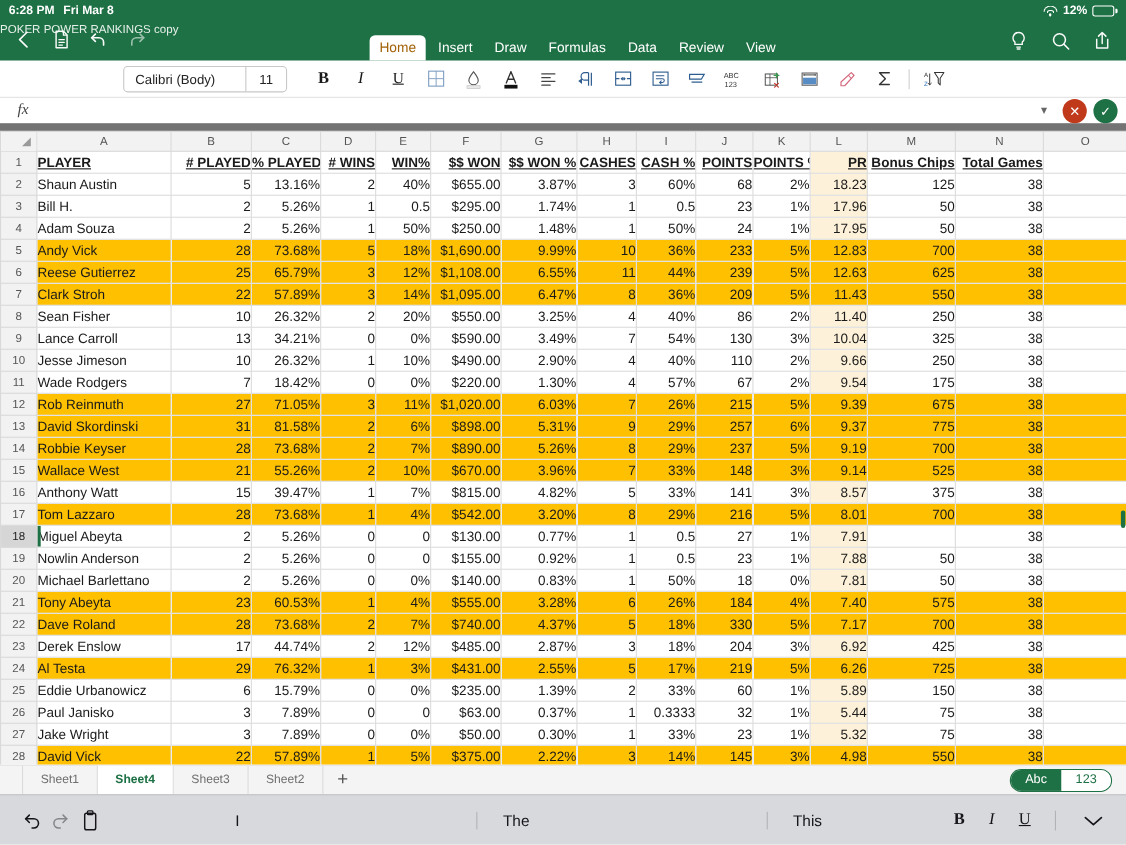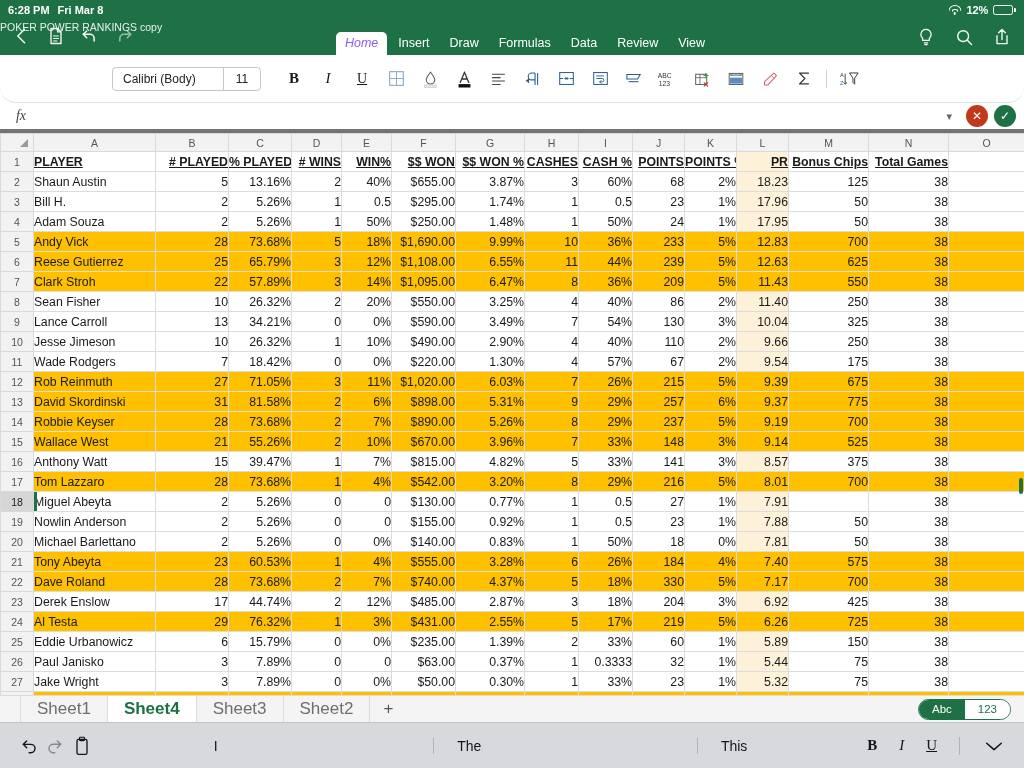--- a/index.html
+++ b/index.html
@@ -44,45 +44,45 @@
     position: absolute; top: 1px; left: 0; right: 0; text-align: left;
     font-size: 10.5px; color: #e6f0ea; pointer-events: none;
   }
   .rb-left { display: flex; align-items: center; gap: 14px; padding: 0 12px 9px 12px; }
   .rb-ico { width: 20px; height: 20px; display: block; opacity: .97; cursor: pointer; }
   .tabs { display: flex; align-items: flex-end; margin: 0 auto; gap: 2px; }
   .tab {
     font-size: 12.5px; color: #ffffff; padding: 4px 9px 5px 9px;
     border-radius: 5px 5px 0 0; cursor: pointer; white-space: nowrap;
   }
-  .tab.active { background: #ffffff; color: #8b5cf6; font-weight: normal; font-style: italic; }
+  .tab.active { background: #ffffff; color: #a16207; font-weight: normal; }
   .rb-right { display: flex; align-items: center; gap: 18px; padding: 0 12px 8px 12px; }
 
   
   .fmtbar {
-    height: 48px; background: #ffffff; border-bottom: 1px solid #e0e0e0;
-    display: flex; align-items: center; flex: none; padding-left: 112px; gap: 0; border-radius: 16px;
+    height: 34px; background: #ffffff; border-bottom: 1px solid #e0e0e0;
+    display: flex; align-items: center; flex: none; padding-left: 112px; gap: 0;
   }
   .fontbox {
     display: flex; align-items: center; border: 1px solid #c8c8c8; border-radius: 4px;
     height: 24px; overflow: hidden; margin-right: 16px;
   }
   .fontname { font-size: 12px; color: #222; padding: 0 10px; min-width: 110px; }
   .fontdiv { width: 1px; height: 24px; background: #c8c8c8; }
   .fontsize { font-size: 12px; color: #222; padding: 0 8px; min-width: 36px; text-align: center; }
   .tb { width: 34px; height: 30px; display: flex; align-items: center; justify-content: center; cursor: pointer; }
   .tb svg { display: block; }
   .tb-lbl { font-weight: bold; font-size: 15px; color: #1a1a1a; font-family: "Liberation Serif", serif; }
   .tb-lbl.it { font-style: italic; font-weight: normal; font-size: 15px; }
   .tb-lbl.un { font-weight: normal; font-size: 14px; text-decoration: underline; }
   .vsep { width: 1px; height: 18px; background: #d0d0d0; margin: 0 5px; }
 
   
   .fxbar {
-    height: 30px; background: #fff; border-bottom: 4px solid #737373;
+    height: 30px; background: #fff; border-bottom: 7px solid #737373;
     display: flex; align-items: center; flex: none; padding: 0 8px; gap: 6px;
   }
   .fx-sym { font-family: "Liberation Serif", serif; font-style: italic; font-size: 14px; color: #444; width: 26px; text-align: center; }
   .fx-input { flex: 1; height: 22px; border: none; outline: none; font-size: 12px; color: #222; background: transparent; }
   .fx-chev { color: #666; font-size: 11px; padding: 0 8px; cursor: pointer; }
   .rnd { width: 22px; height: 22px; border-radius: 50%; display: flex; align-items: center; justify-content: center; color: #fff; font-size: 12px; cursor: pointer; }
   .rnd.x { background: #C0391B; }
   .rnd.ok { background: #1E7145; }
 
   
@@ -124,21 +124,21 @@
   .scrollnub {
     position: absolute; right: 1px; width: 4px; height: 16px; border-radius: 2px; background: #1E7145;
   }
 
   
   .sheetbar {
     height: 27px; background: #f4f4f4; border-top: 1px solid #dcdcdc;
     display: flex; align-items: stretch; flex: none; padding-left: 20px;
   }
   .stab {
-    display: flex; align-items: center; padding: 0 16px; font-size: 17px; color: #6e6e6e;
+    display: flex; align-items: center; padding: 0 16px; font-size: 11px; color: #6e6e6e;
     border-right: 1px solid #dcdcdc; cursor: pointer;
   }
   .stab:first-child { border-left: 1px solid #dcdcdc; }
   .stab.active { background: #ffffff; color: #1E7145; font-weight: bold; }
   .stab.plus { font-size: 17px; color: #555; padding: 0 13px; border-right: none; }
   .abc123 {
     margin-left: auto; margin-right: 13px; align-self: center; display: flex;
     border: 1px solid #1E7145; border-radius: 11px; overflow: hidden; height: 21px;
   }
   .abc123 div { font-size: 11.5px; display: flex; align-items: center; padding: 0 13px; }

